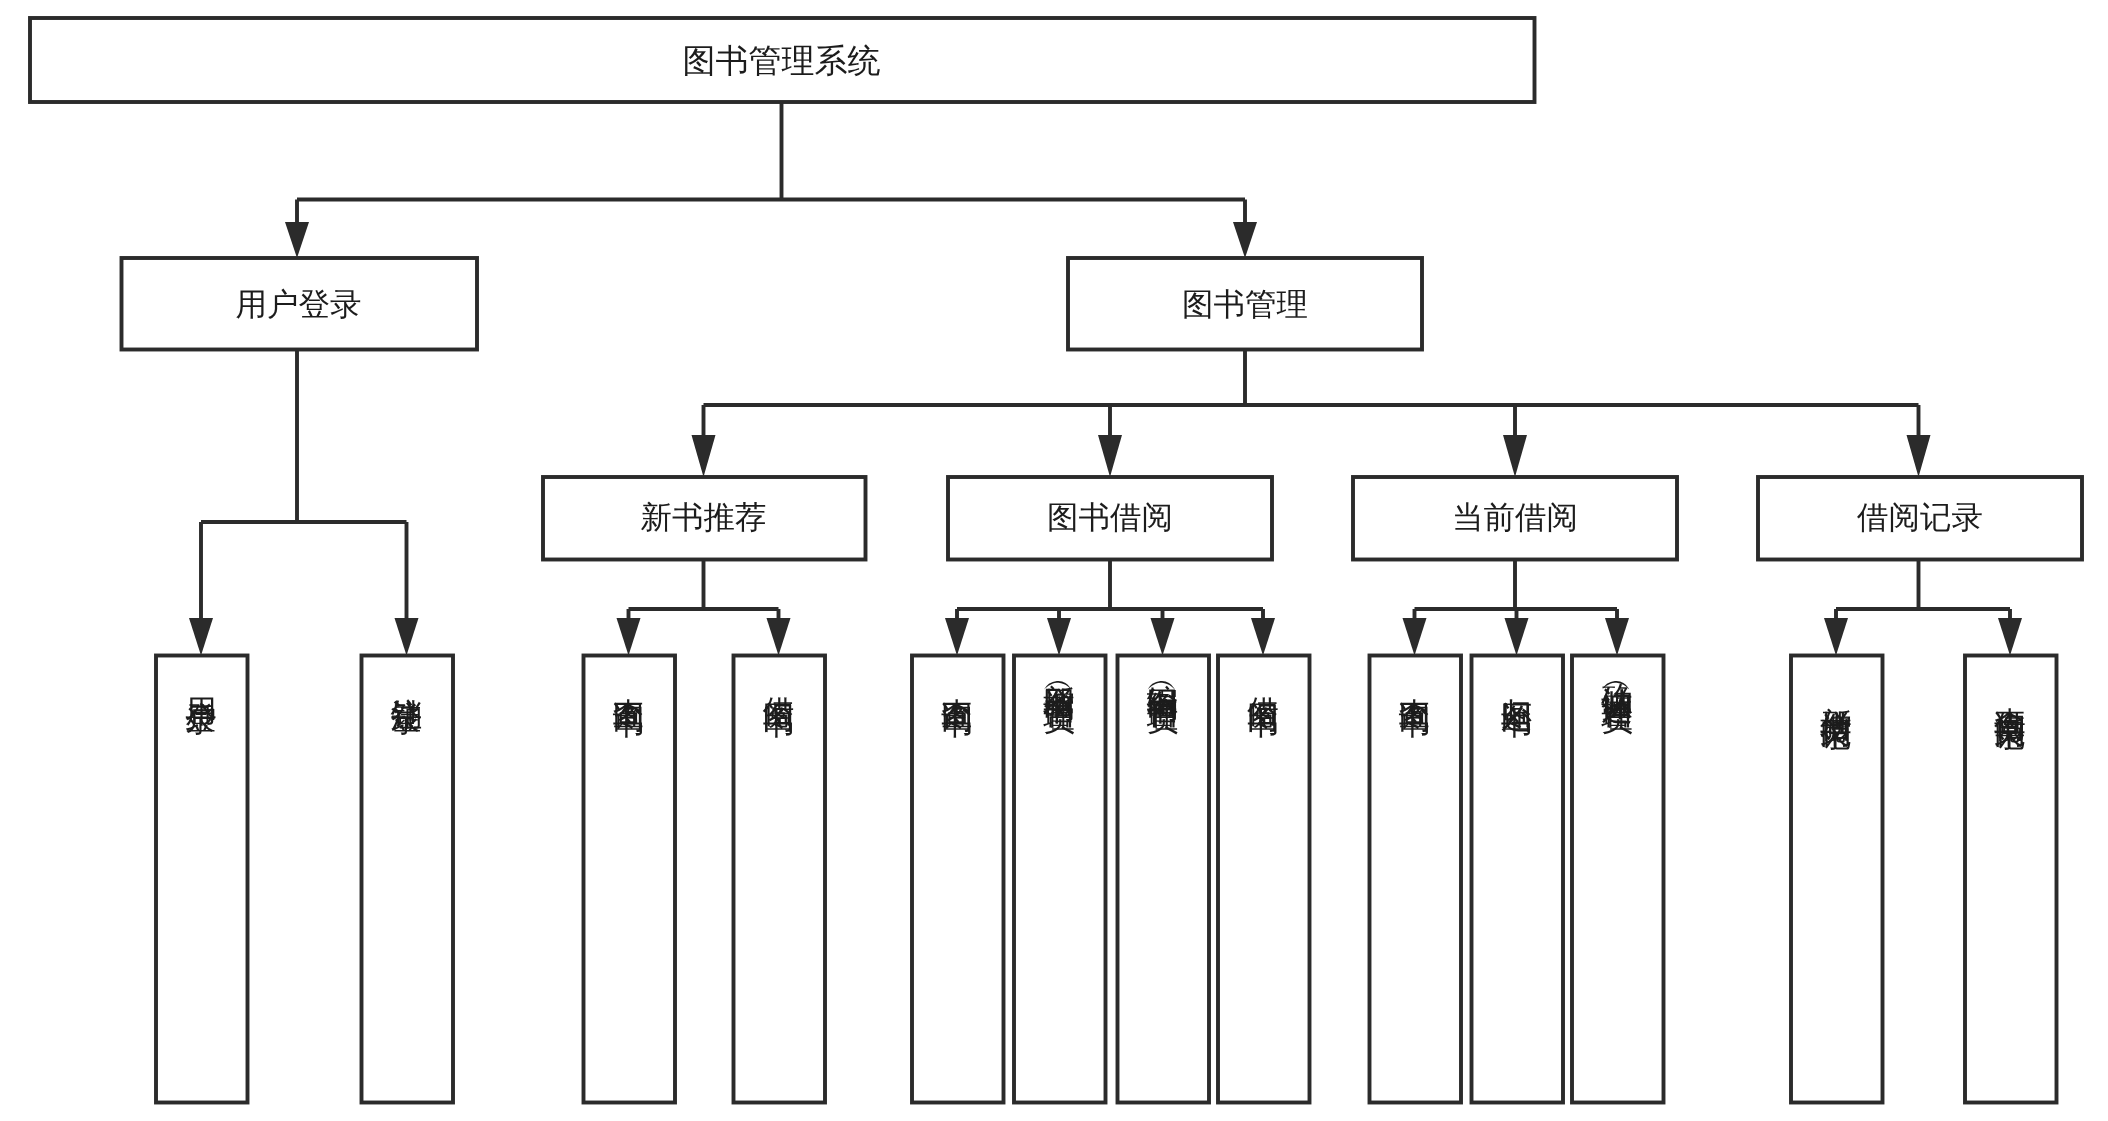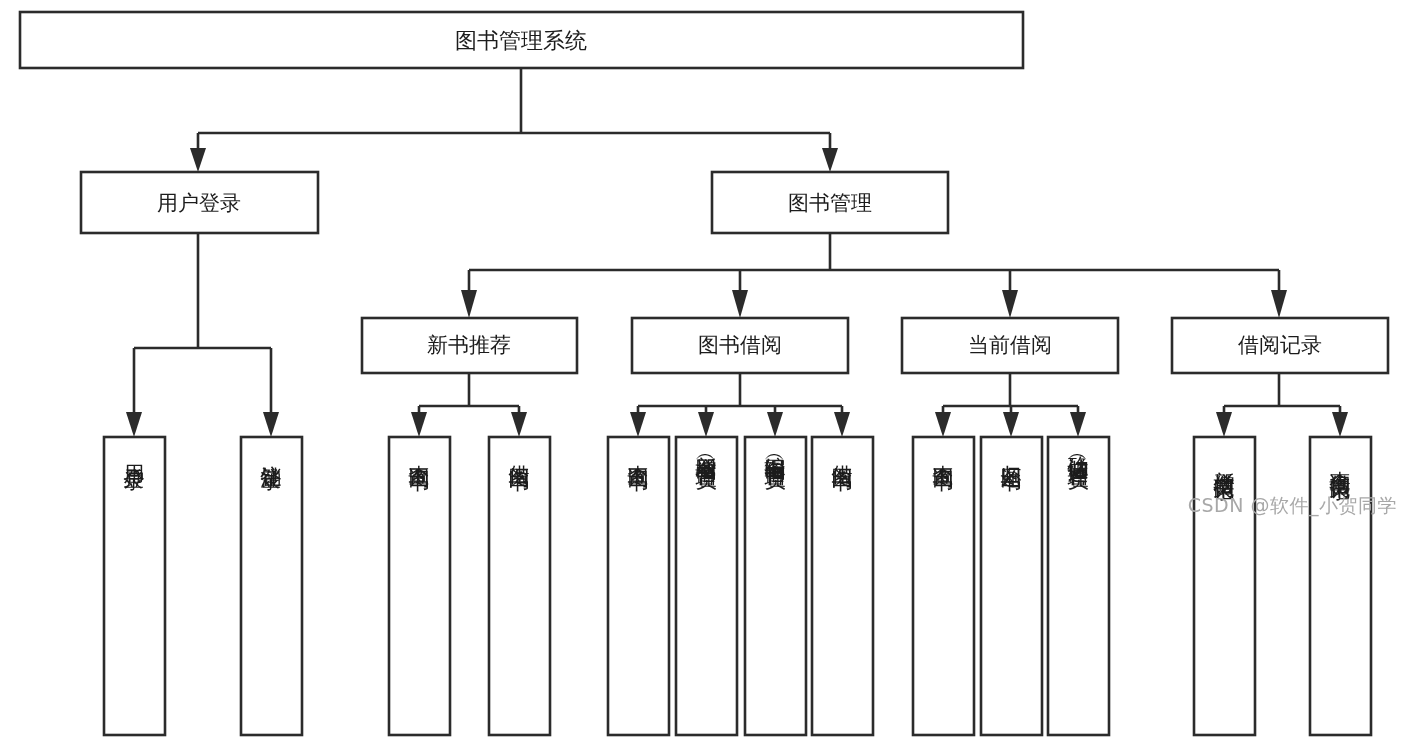--- a/index.html
+++ b/index.html
@@ -238,14 +238,13 @@
       <rect class="node-box" x="1194" y="437" width="61" height="298"></rect>
       <text class="leaf-label" x="1224" y="460">新增借阅记录</text>
     </g>
     <g>
       <rect class="node-box" x="1310" y="437" width="61" height="298"></rect>
       <text class="leaf-label" x="1340" y="460">查询借阅记录</text>
     </g>
 
   </svg>
 
-  <div class="watermark">CSDN @软件_小贺同学</div>
 </div>
 
 </body></html>

